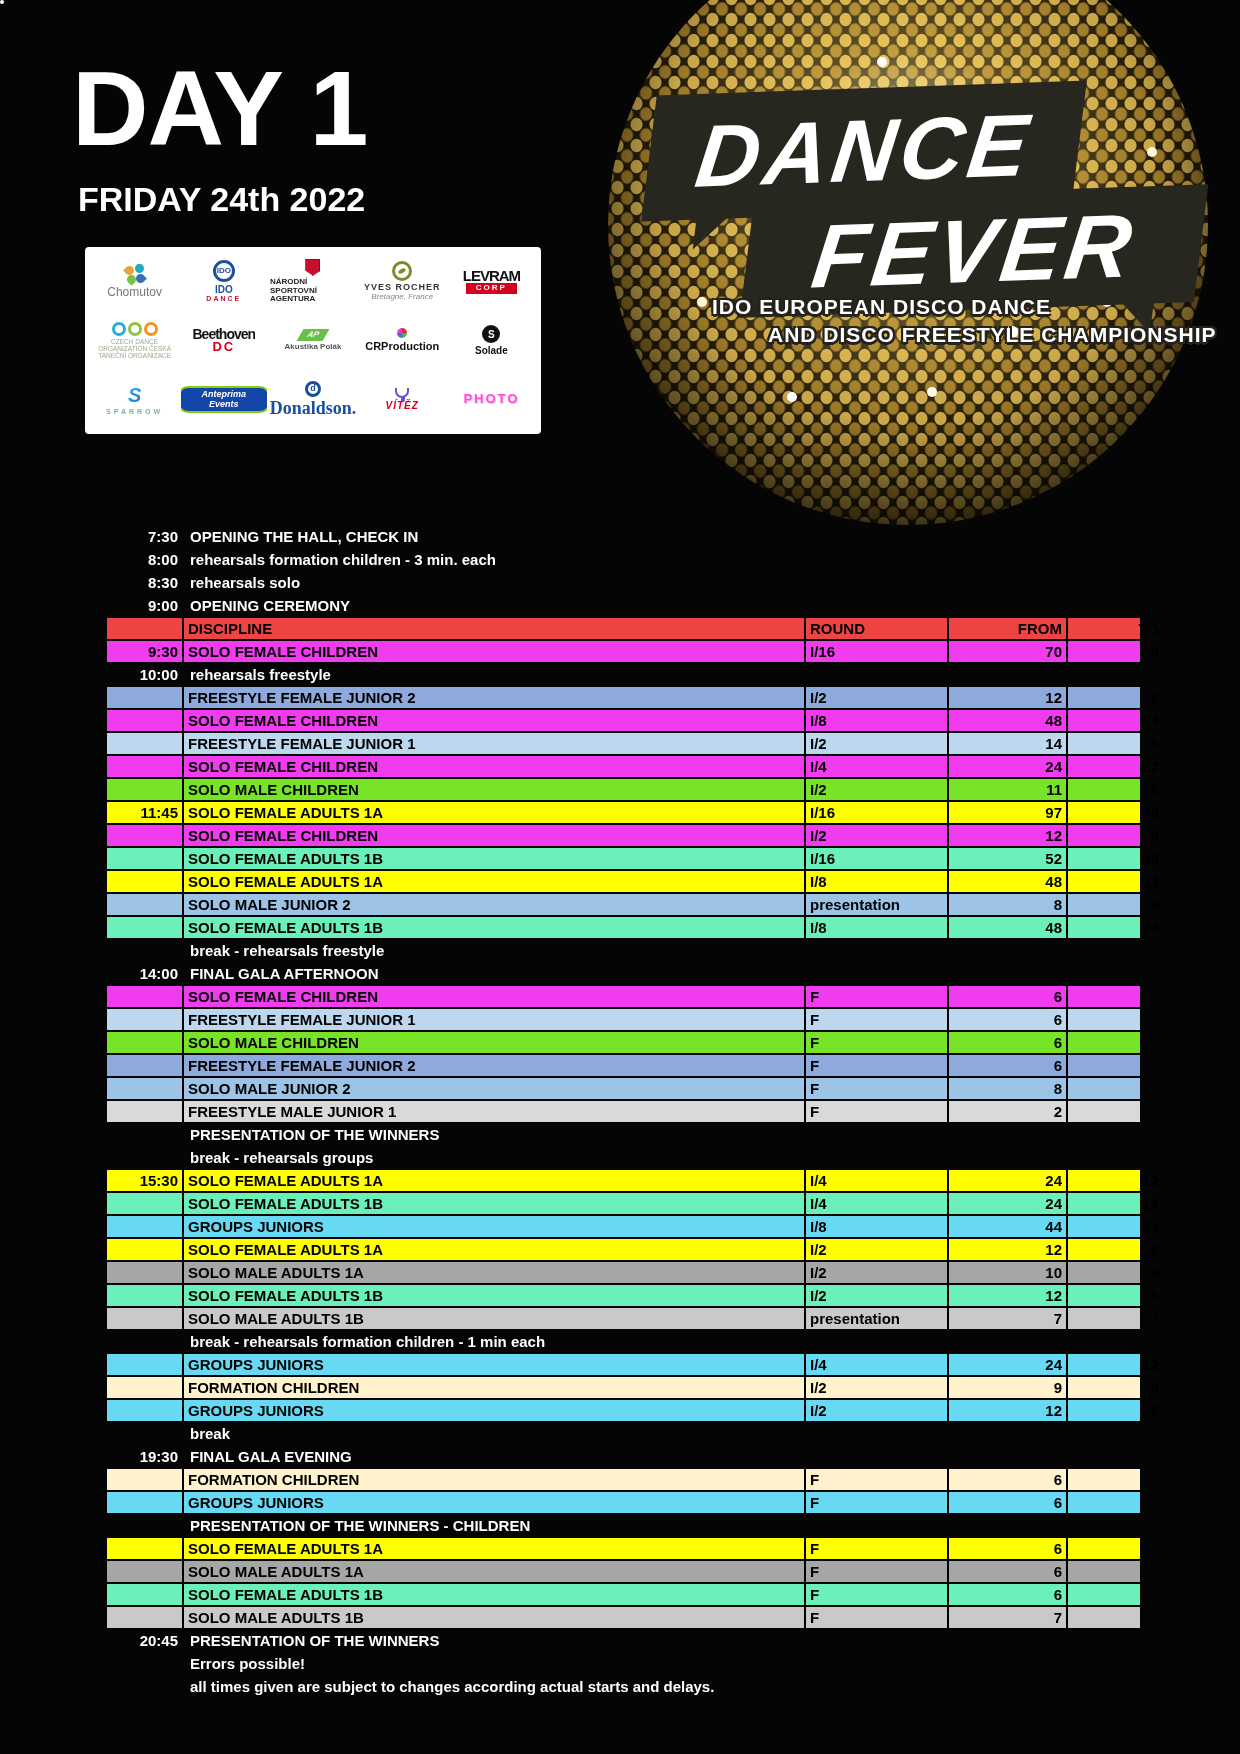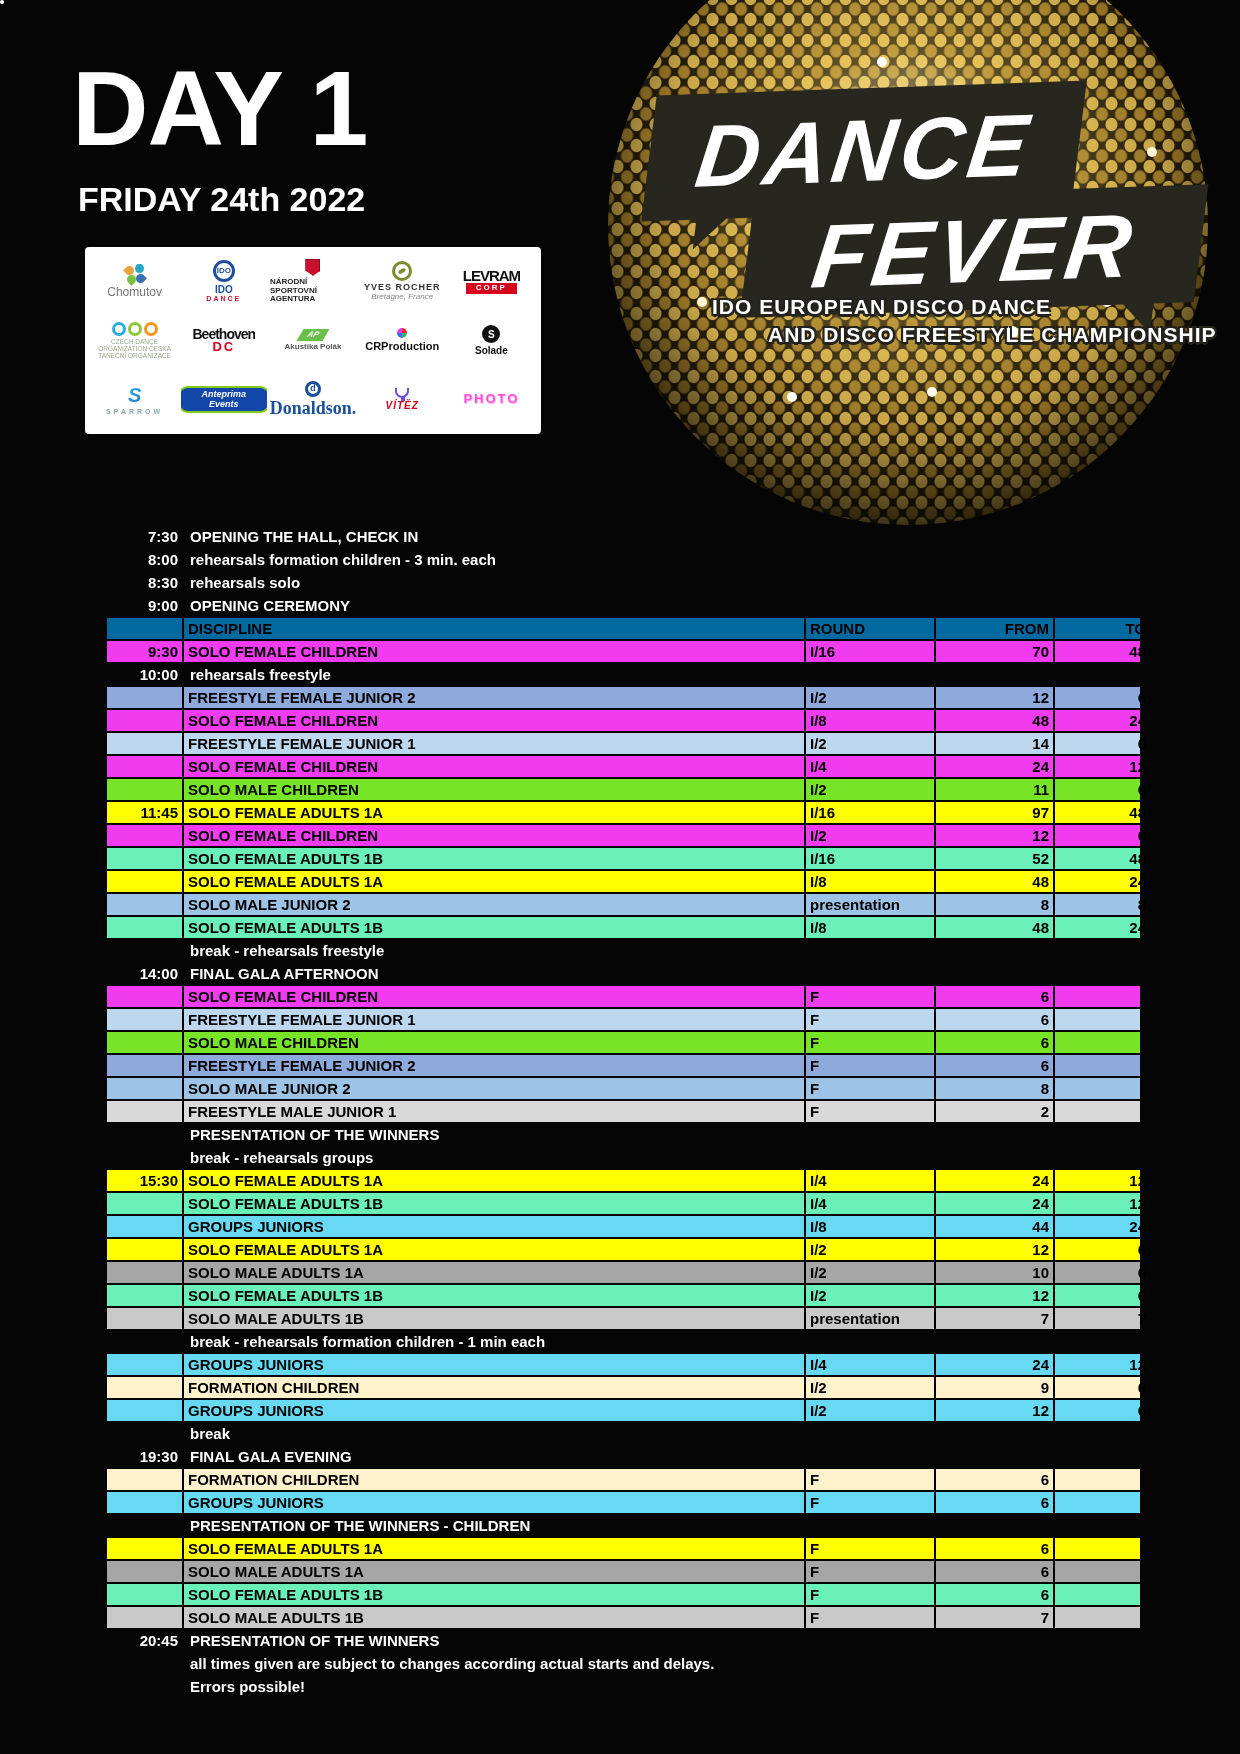--- a/index.html
+++ b/index.html
@@ -117,23 +117,23 @@
   .line span { display:block; white-space:nowrap; overflow:hidden; }
   .note { color:#fff; }
   .note .t { width:75px; text-align:right; padding-right:4px; flex:none; }
   .note .lbl { padding-left:8px; }
   .row { color:#000; }
   .row span { border-left:2px solid #000; }
   .row span:first-child { border-left:none; }
   .c-t  { width:75px;  flex:none; text-align:right; padding-right:4px; }
   .c-d  { width:606px; flex:none; padding-left:4px; }
   .c-r  { width:130px; flex:none; padding-left:4px;margin-left:16px; }
-  .c-f  { width:119px; flex:none; text-align:right; padding-right:4px; }
+  .c-f  { width:119px; flex:none; text-align:right; padding-right:4px;margin-left:13px; }
   .c-to { width:97px;  flex:none; text-align:right; padding-right:4px; }
-  .head { background:#0369a1; }
+  .head { background:#ef4444; }
 </style>
 </head>
 <body>
 
 <div class="page">
 
   <div class="ball"></div>
   <div class="sparkles"></div>
 
   <div>
@@ -542,21 +542,21 @@
         <span class="c-r">F</span>
         <span class="c-f">7</span>
         <span class="c-to"></span>
       </div>
       <div class="line note">
         <span class="t">20:45</span>
         <span class="lbl">PRESENTATION OF THE WINNERS</span>
       </div>
       <div class="line note">
         <span class="t"></span>
+        <span class="lbl">Errors possible!</span>
+      </div>
+      <div class="line note">
+        <span class="t"></span>
         <span class="lbl">all times given are subject to changes according actual starts and delays.</span>
       </div>
-      <div class="line note">
-        <span class="t"></span>
-        <span class="lbl">Errors possible!</span>
-      </div>
     </div>
 
 </div>
 
 </body></html>

